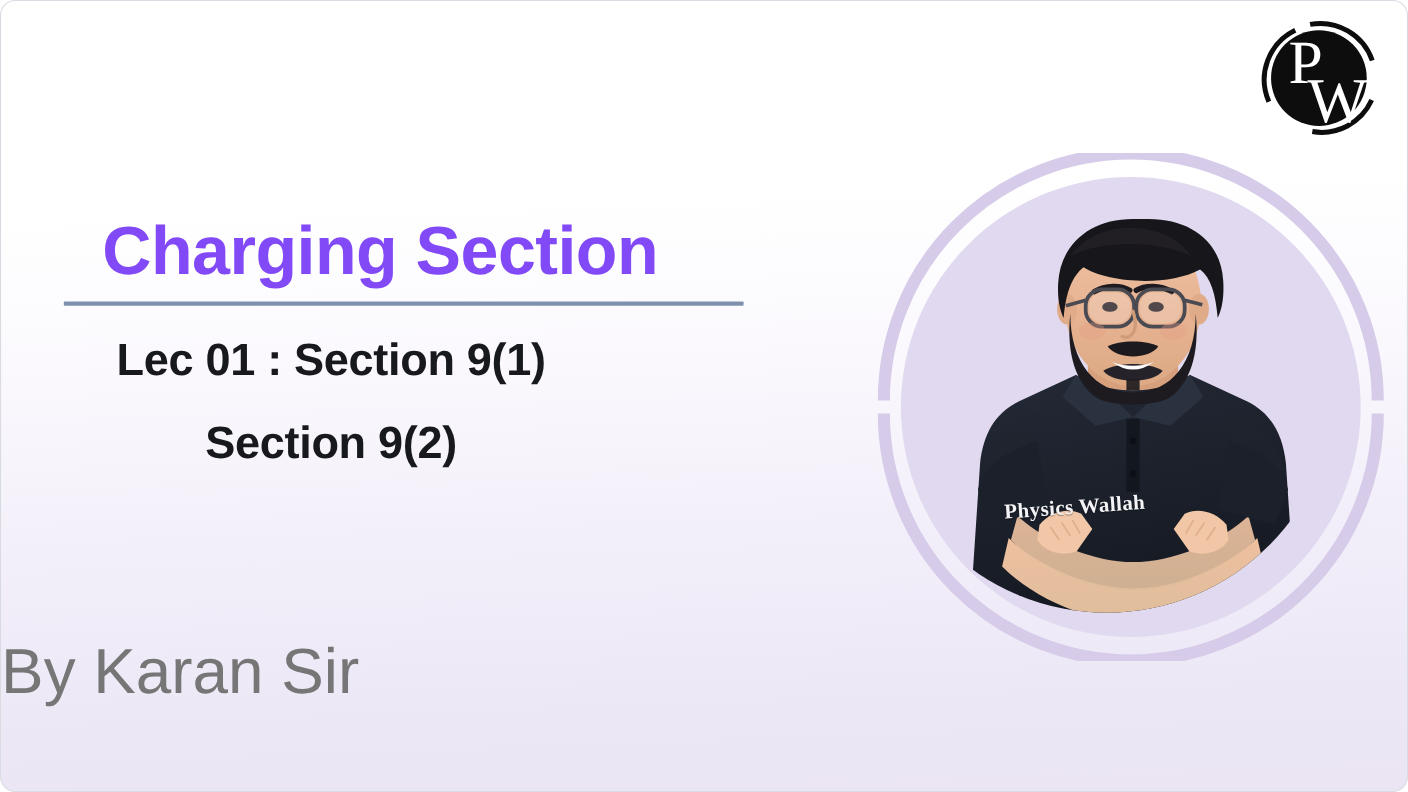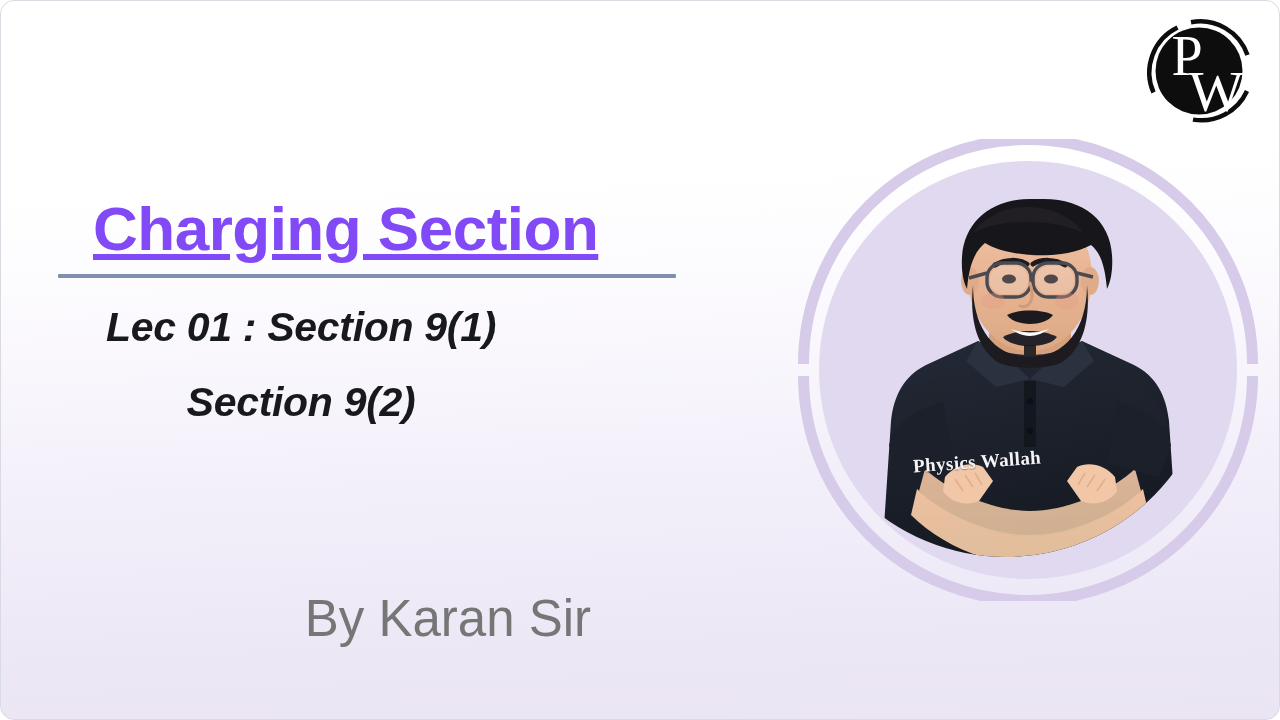--- a/index.html
+++ b/index.html
@@ -52,55 +52,52 @@
   }
   .title {
     margin: 0;
     padding: 0 0 0 92px;
     font-size: 62px;
     line-height: 1.02;
     font-weight: 700;
     letter-spacing: -0.5px;
     color: #8249f7;
     white-space: nowrap;
-    text-decoration: underline;
   }
   .title-rule {
     margin: 14px 0 0 57px;
     width: 618px;
     height: 4px;
     background: #7f90ae;
     border-radius: 1px;
   }
   .subtitle {
     margin: 22px 0 0 0;
     padding: 0 120px 0 0;
     text-align: center;
     font-size: 41px;
     line-height: 1.36;
     font-weight: 700;
     letter-spacing: -0.3px;
     color: #17191d;
     white-space: nowrap;
-    font-style: italic;
   }
   .presenter {
     position: absolute;
     left: 0;
     top: 578px;
     width: 720px;
     padding-right: 130px;
     box-sizing: border-box;
-    text-align: right;
-    font-size: 51px;
+    text-align: left;
+    font-size: 58px;
     line-height: 1.1;
     font-weight: 400;
     color: #767676;
     white-space: nowrap;
-    margin-top: 12px;
   }
 
   
   .badge {
     position: absolute;
     left: 796px;
     top: 138px;
     width: 462px;
     height: 462px;
   }

